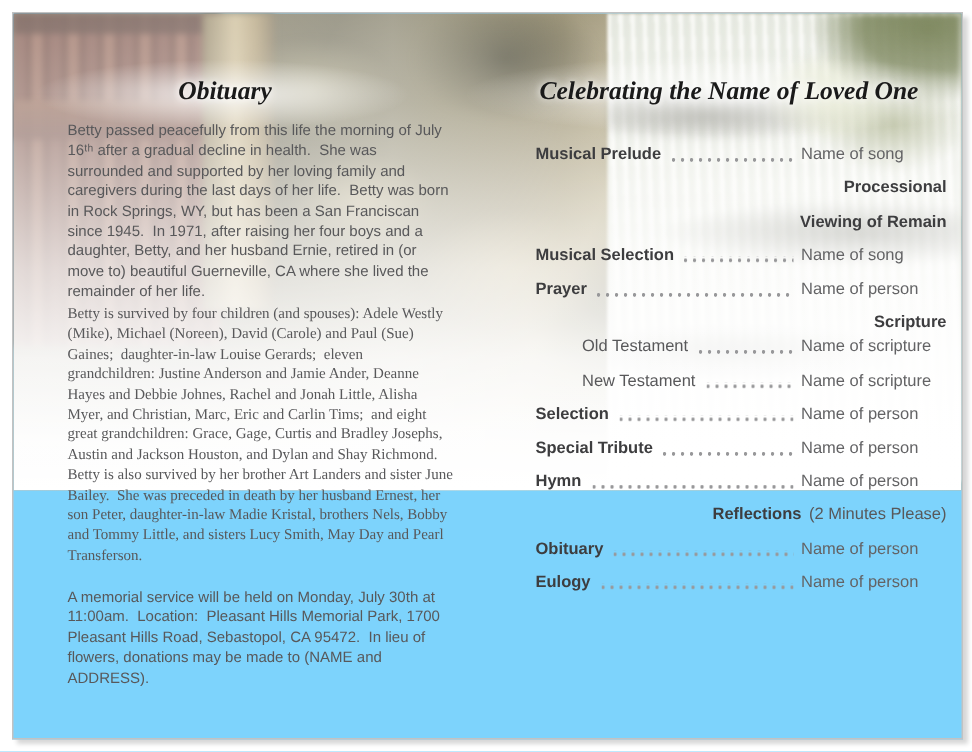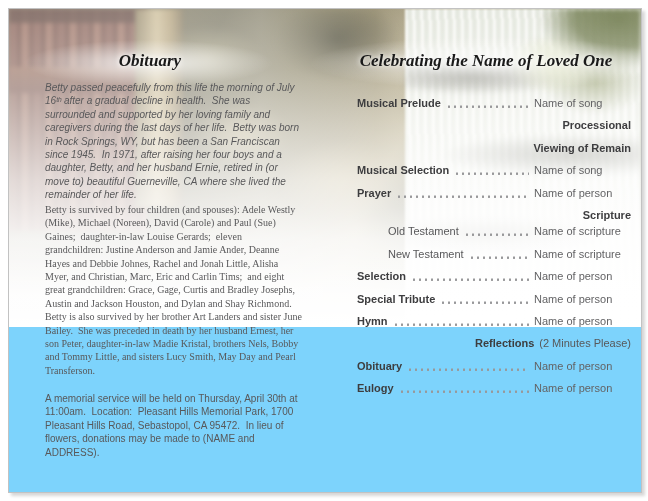--- a/index.html
+++ b/index.html
@@ -57,21 +57,21 @@
     text-align:center;
     text-shadow:0 0 5px rgba(255,255,255,0.85),0 0 10px rgba(255,255,255,0.6);
   }
   .title-left{left:16px;width:250px;}
   .title-right{left:332px;width:290px;}
   .para{
     position:absolute;left:36px;width:257px;
     font-size:10px;line-height:13.4px;color:#58585a;
     white-space:pre-wrap;
   }
-  #para1{top:72px;font-style:italic;}
+  #para1{top:72px;}
   #para2{top:194px;font-family:Liberation Serif, serif;}
   #para3{top:383px;}
   .program{position:absolute;left:348px;top:88px;width:274px;}
   .row{display:flex;align-items:flex-end;height:13px;margin-bottom:9.4px;font-size:11px;color:#3d3d3f;justify-content:flex-end;}
   .row .lbl{font-weight:bold;white-space:nowrap;line-height:13px;}
   .row .leader{
     flex:1;height:4px;margin:0 5px 2px 7px;
     background-image:radial-gradient(circle at 1px 2.6px,#98989a 1px,rgba(0,0,0,0) 1.4px);
     background-size:6px 4px;background-repeat:repeat-x;
   }
@@ -94,21 +94,21 @@
     <div class="ph ph-rocks"></div>
     <div class="ph ph-falls"></div>
     <div class="ph ph-ledges"></div>
     <div class="ph ph-foliage"></div>
     <div class="ph ph-mist"></div>
   </div>
 
   <div class="page-title title-left">Obituary</div>
   <div class="para" id="para1">Betty passed peacefully from this life the morning of July 16ᵗʰ after a gradual decline in health.  She was surrounded and supported by her loving family and caregivers during the last days of her life.  Betty was born in Rock Springs, WY, but has been a San Franciscan since 1945.  In 1971, after raising her four boys and a daughter, Betty, and her husband Ernie, retired in (or move to) beautiful Guerneville, CA where she lived the remainder of her life.</div>
   <div class="para" id="para2">Betty is survived by four children (and spouses): Adele Westly (Mike), Michael (Noreen), David (Carole) and Paul (Sue) Gaines;  daughter-in-law Louise Gerards;  eleven grandchildren: Justine Anderson and Jamie Ander, Deanne Hayes and Debbie Johnes, Rachel and Jonah Little, Alisha Myer, and Christian, Marc, Eric and Carlin Tims;  and eight great grandchildren: Grace, Gage, Curtis and Bradley Josephs, Austin and Jackson Houston, and Dylan and Shay Richmond.  Betty is also survived by her brother Art Landers and sister June Bailey.  She was preceded in death by her husband Ernest, her son Peter, daughter-in-law Madie Kristal, brothers Nels, Bobby and Tommy Little, and sisters Lucy Smith, May Day and Pearl Transferson.</div>
-  <div class="para" id="para3">A memorial service will be held on Thursday, April 30th at 11:00am.  Location:  Pleasant Hills Memorial Park, 1700 Pleasant Hills Road, Sebastopol, CA 95472.  In lieu of flowers, donations may be made to (NAME and ADDRESS).</div>
+  <div class="para" id="para3">A memorial service will be held on Monday, July 30th at 11:00am.  Location:  Pleasant Hills Memorial Park, 1700 Pleasant Hills Road, Sebastopol, CA 95472.  In lieu of flowers, donations may be made to (NAME and ADDRESS).</div>
 
   <div class="page-title title-right">Celebrating the Name of Loved One</div>
 
   <div class="program">
     <div class="row">
       <span class="lbl">Musical Prelude</span>
       <span class="leader"></span>
       <span class="val">Name of song</span>
     </div>
     <div class="row">

